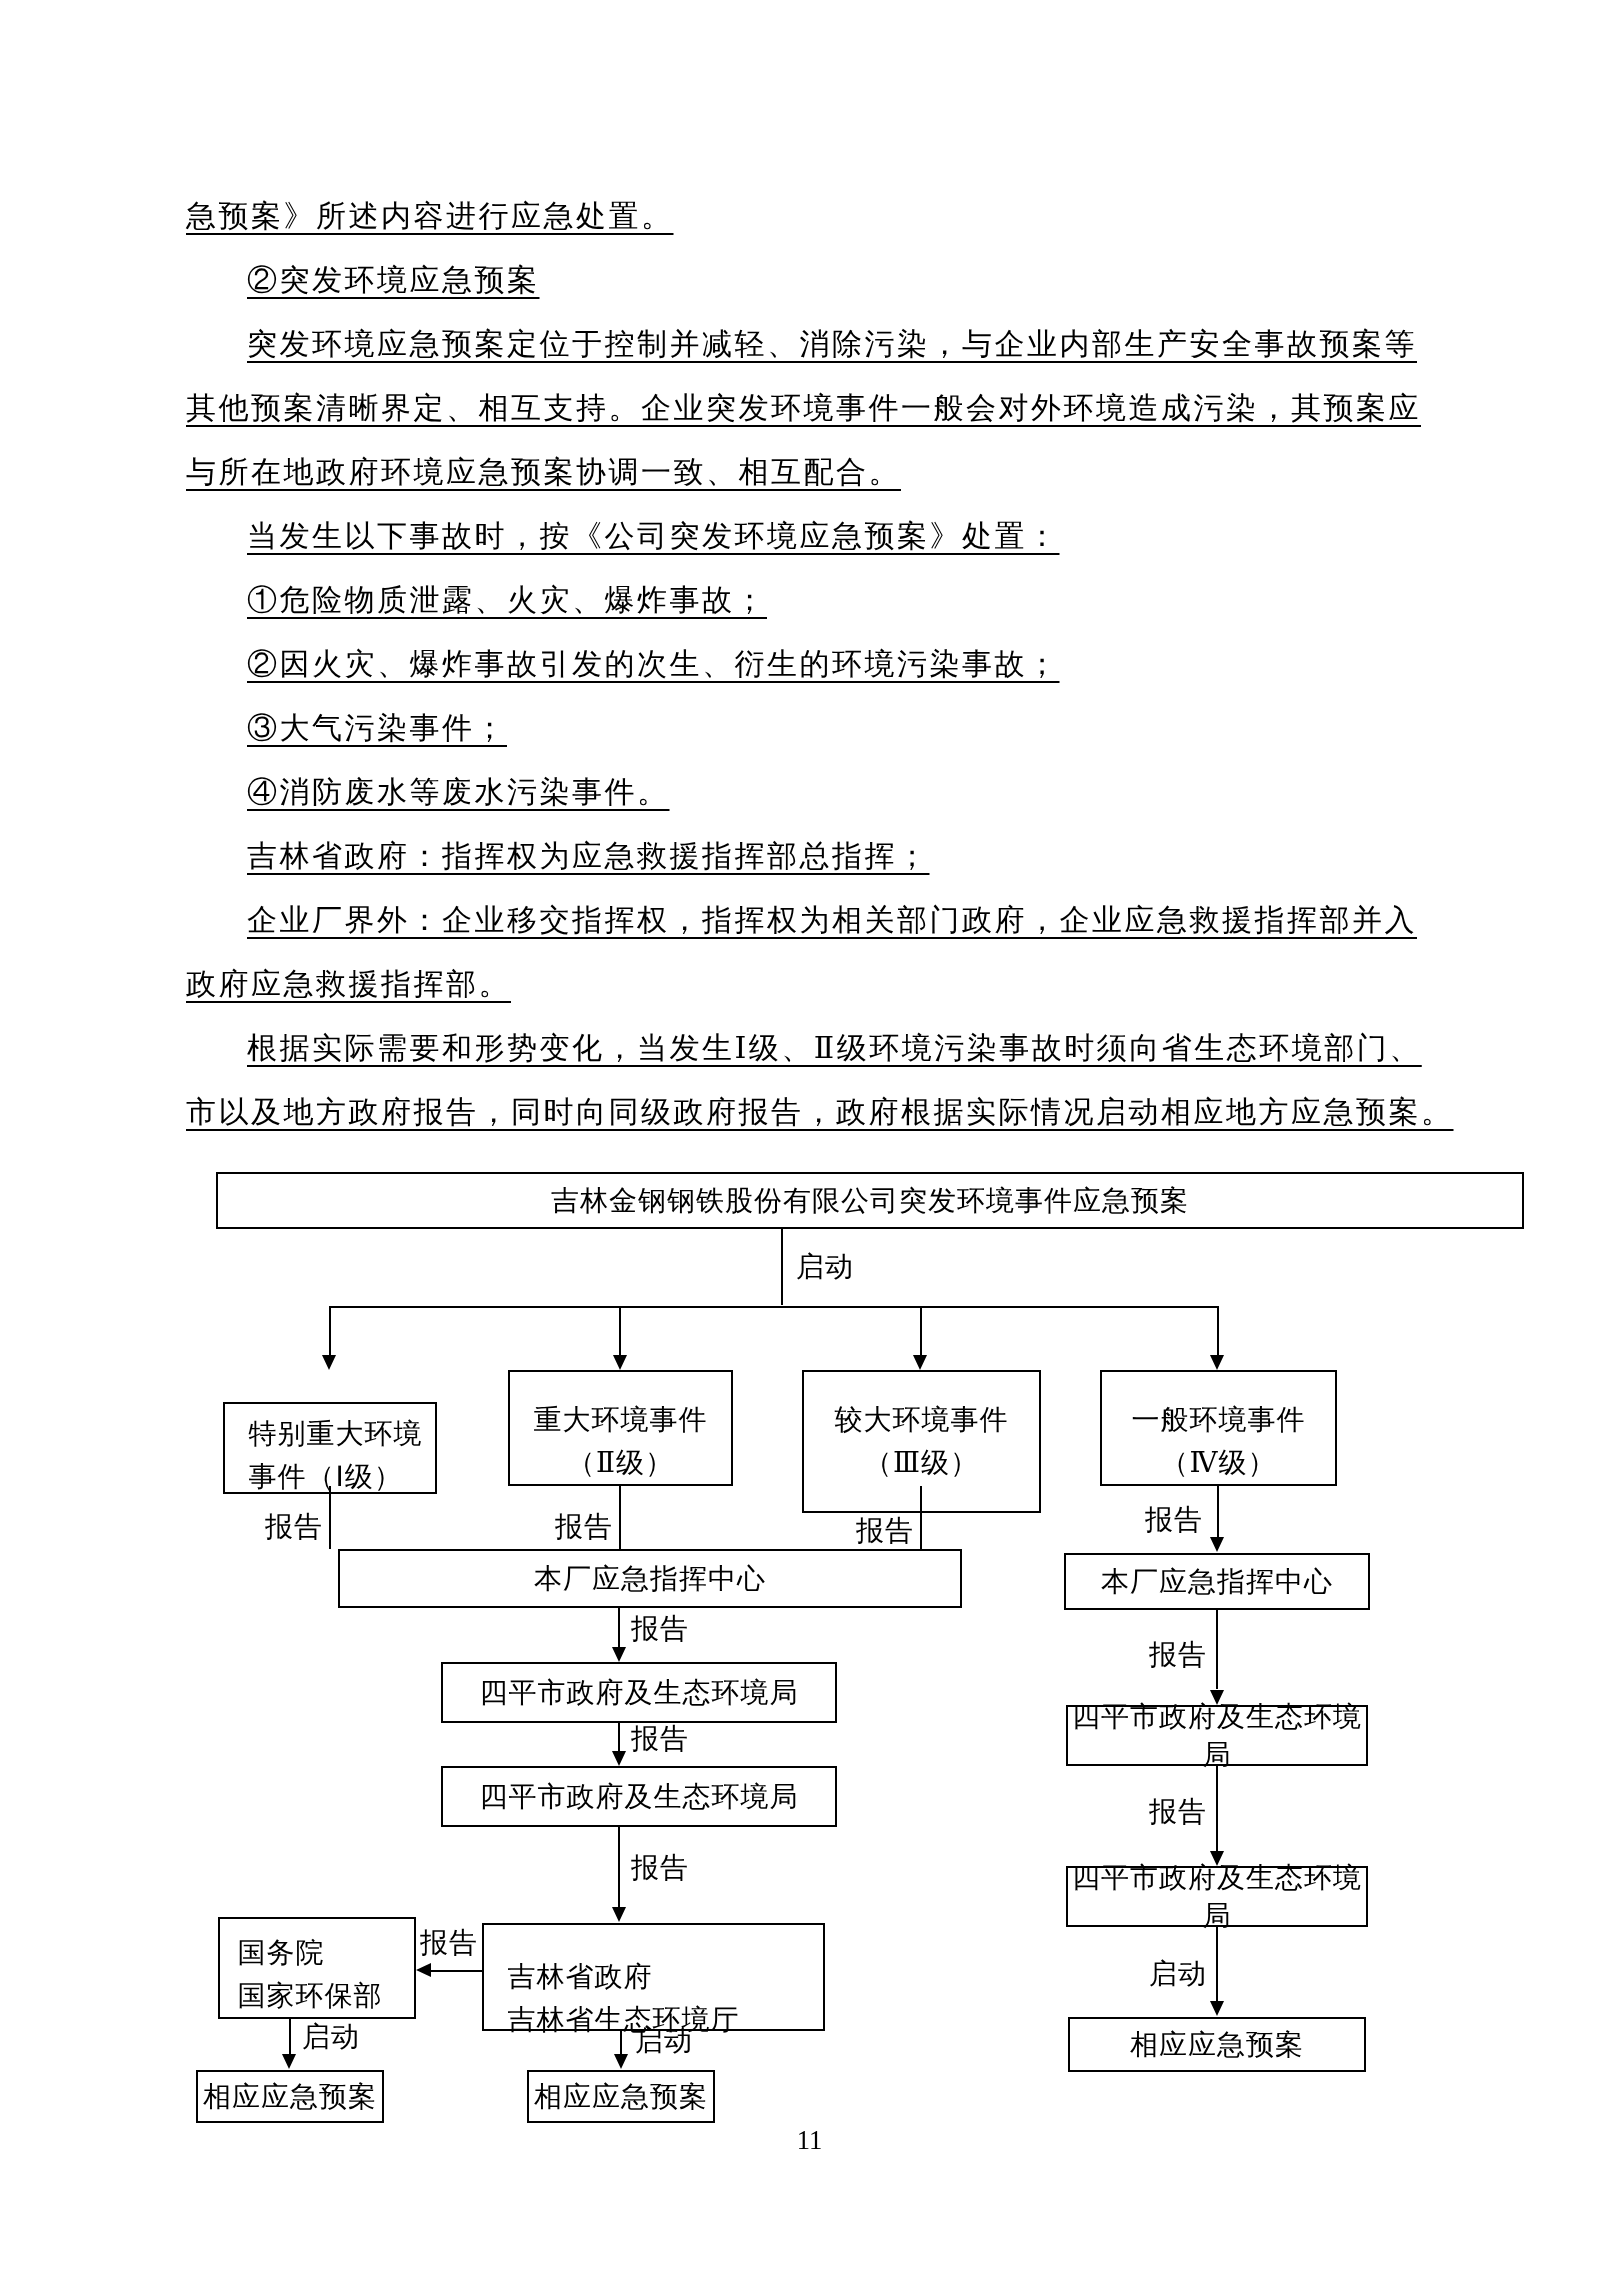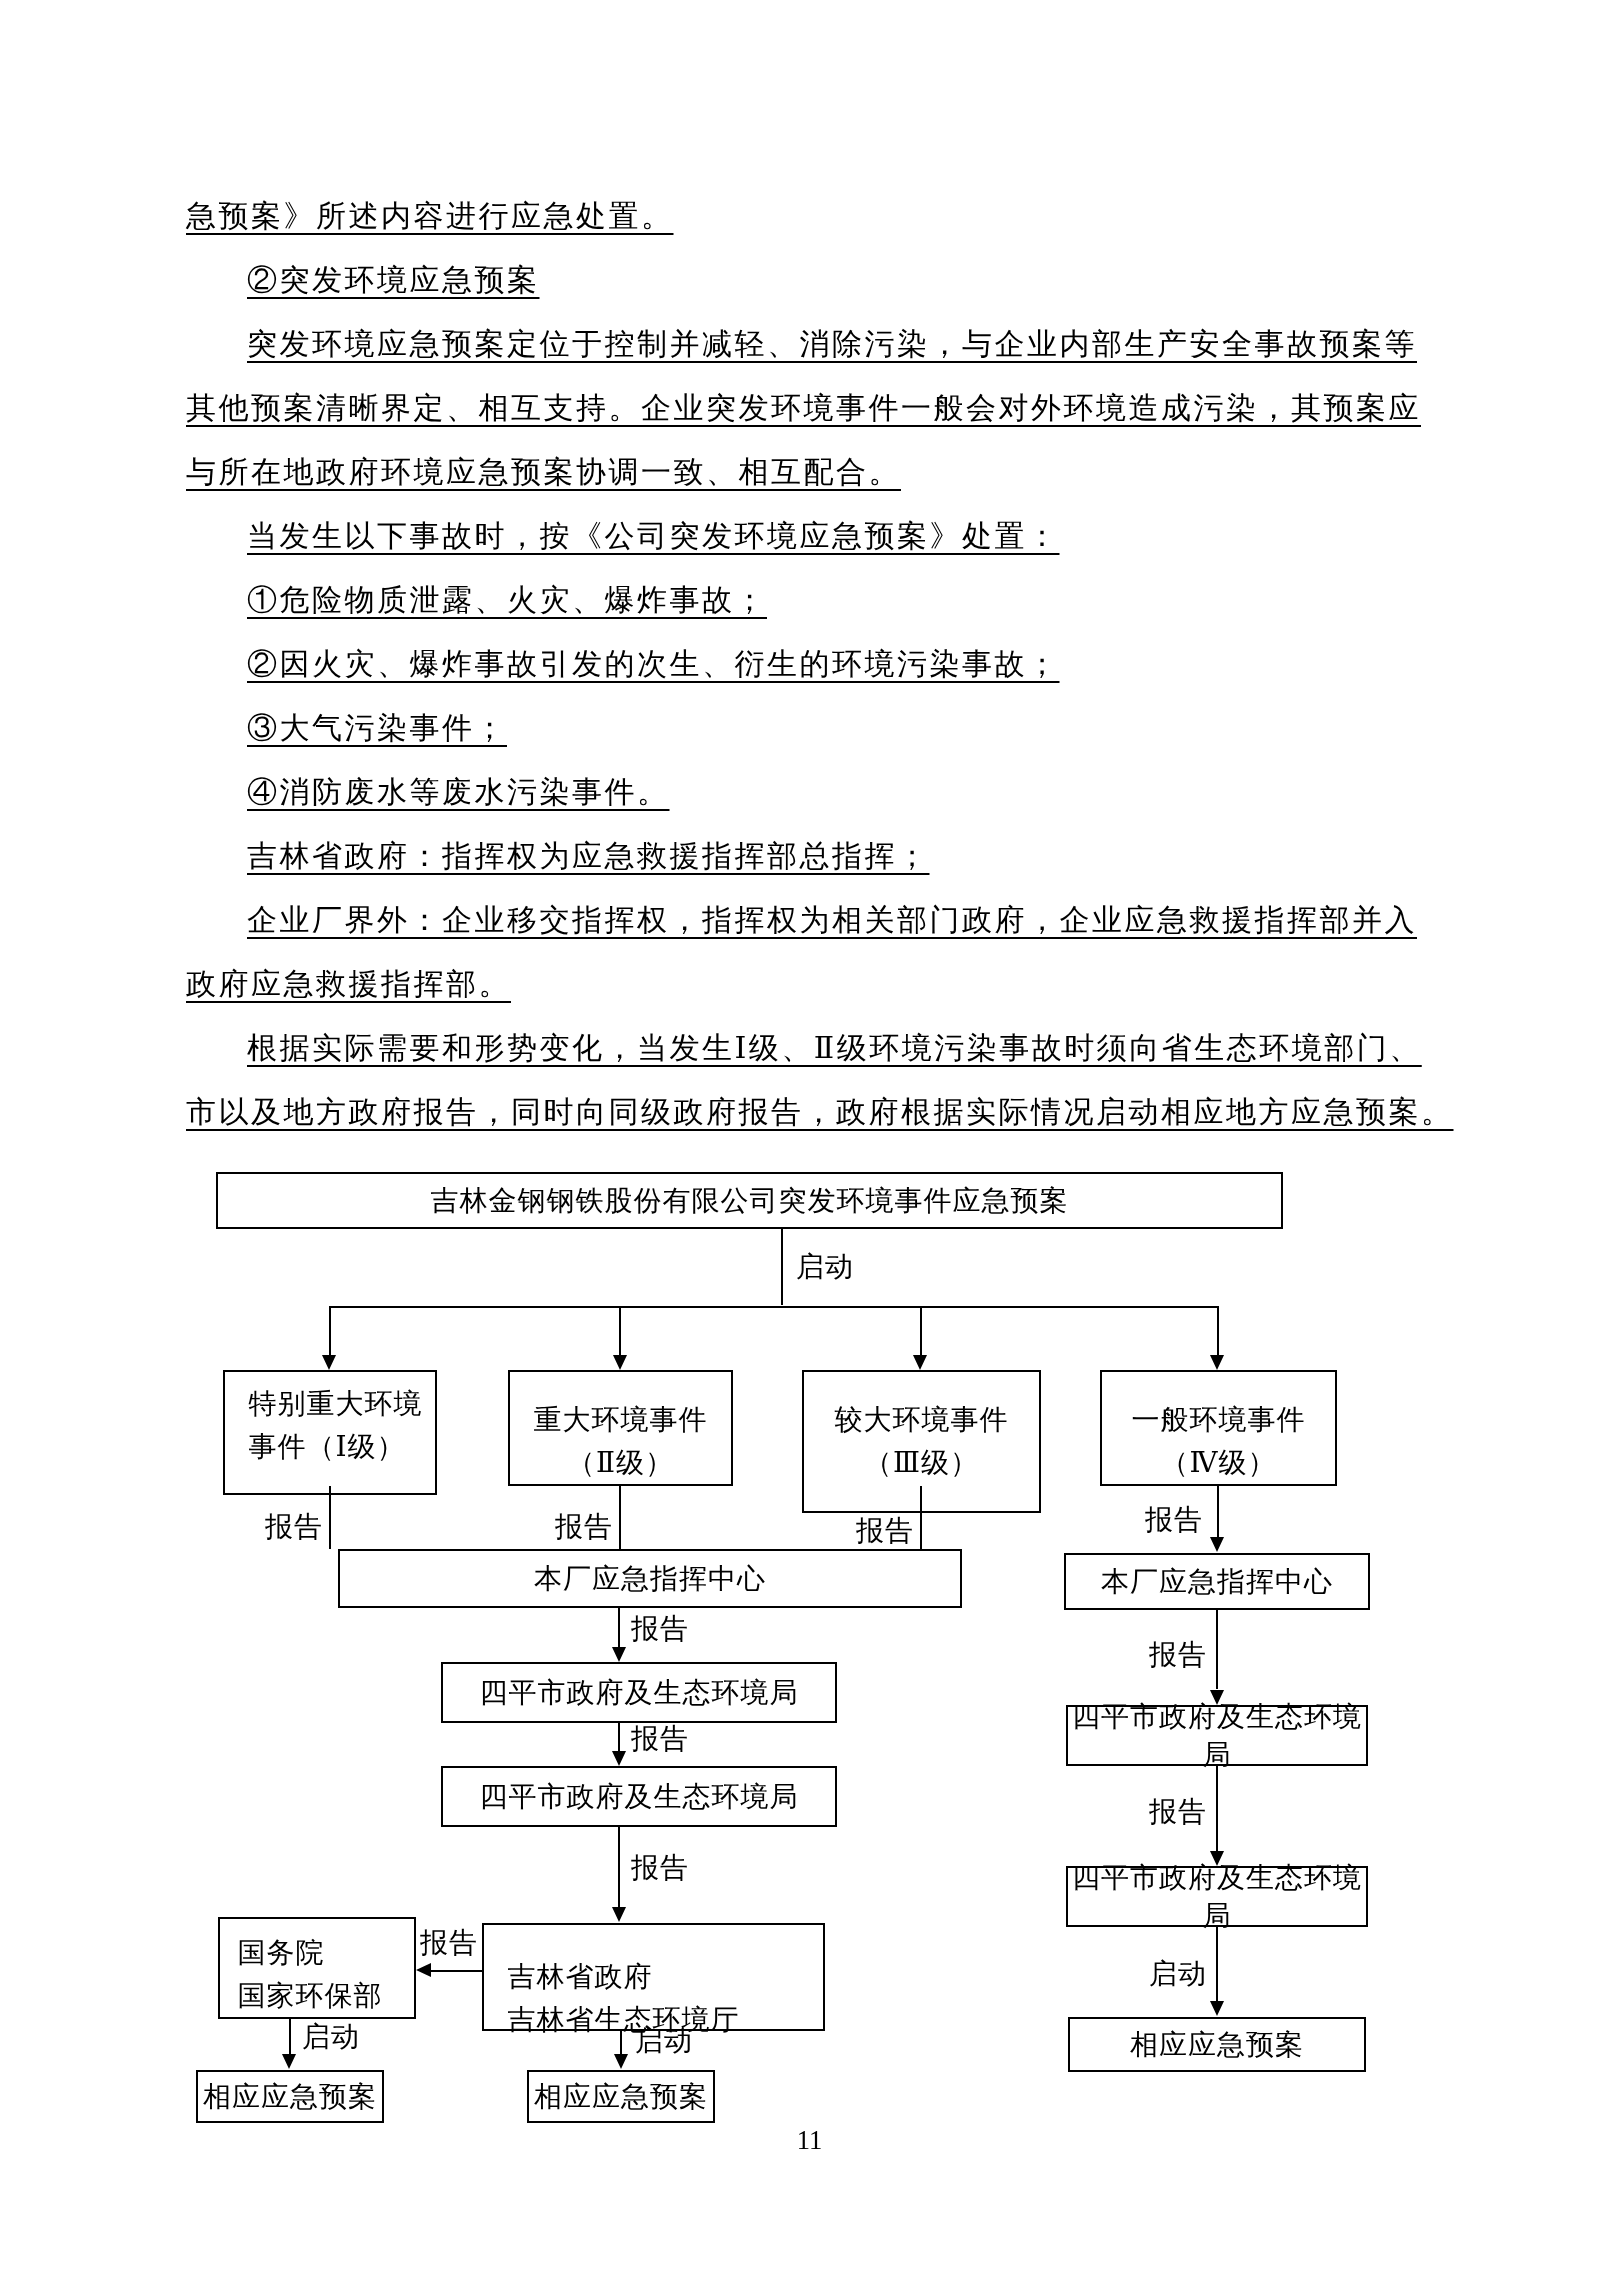--- a/index.html
+++ b/index.html
@@ -51,37 +51,37 @@
     <div class="bl ind">④消防废水等废水污染事件。</div>
     <div class="bl ind">吉林省政府：指挥权为应急救援指挥部总指挥；</div>
     <div class="bl ind">企业厂界外：企业移交指挥权，指挥权为相关部门政府，企业应急救援指挥部并入</div>
     <div class="bl">政府应急救援指挥部。</div>
     <div class="bl ind">根据实际需要和形势变化，当发生Ⅰ级、Ⅱ级环境污染事故时须向省生态环境部门、</div>
     <div class="bl">市以及地方政府报告，同时向同级政府报告，政府根据实际情况启动相应地方应急预案。</div>
   </div>
 
   <div class="chart">
 
-    <div class="fbox c" style="left:216px;top:1172px;width:1067px;height:57px;">吉林金钢钢铁股份有限公司突发环境事件应急预案</div>
+    <div class="fbox c" style="left:216px;top:1172px;width:1308px;height:57px;">吉林金钢钢铁股份有限公司突发环境事件应急预案</div>
 
     <div class="vline" style="left:781px;top:1229px;height:76px;"></div>
     <div class="lbl" style="left:796px;top:1251px;">启动</div>
 
     <div class="hline" style="left:329px;top:1306px;width:890px;"></div>
 
     <div class="vline" style="left:329px;top:1306px;height:49px;"></div>
     <div class="arr-d" style="left:322px;top:1355px;"></div>
     <div class="vline" style="left:619px;top:1306px;height:49px;"></div>
     <div class="arr-d" style="left:613px;top:1355px;"></div>
     <div class="vline" style="left:920px;top:1306px;height:49px;"></div>
     <div class="arr-d" style="left:913px;top:1355px;"></div>
     <div class="vline" style="left:1217px;top:1306px;height:49px;"></div>
     <div class="arr-d" style="left:1210px;top:1355px;"></div>
 
-    <div class="fbox two l2" style="left:223px;top:1370px;width:214px;height:125px;">
+    <div class="fbox two l2" style="left:223px;top:1402px;width:214px;height:92px;font-family:Liberation Mono, monospace;">
       <div>特别重大环境</div>
       <div>事件（Ⅰ级）</div>
     </div>
     <div class="fbox two c2" style="left:508px;top:1370px;width:225px;height:116px;">
       <div>重大环境事件</div>
       <div>（Ⅱ级）</div>
     </div>
     <div class="fbox two c2" style="left:802px;top:1370px;width:239px;height:143px;">
       <div>较大环境事件</div>
       <div>（Ⅲ级）</div>

